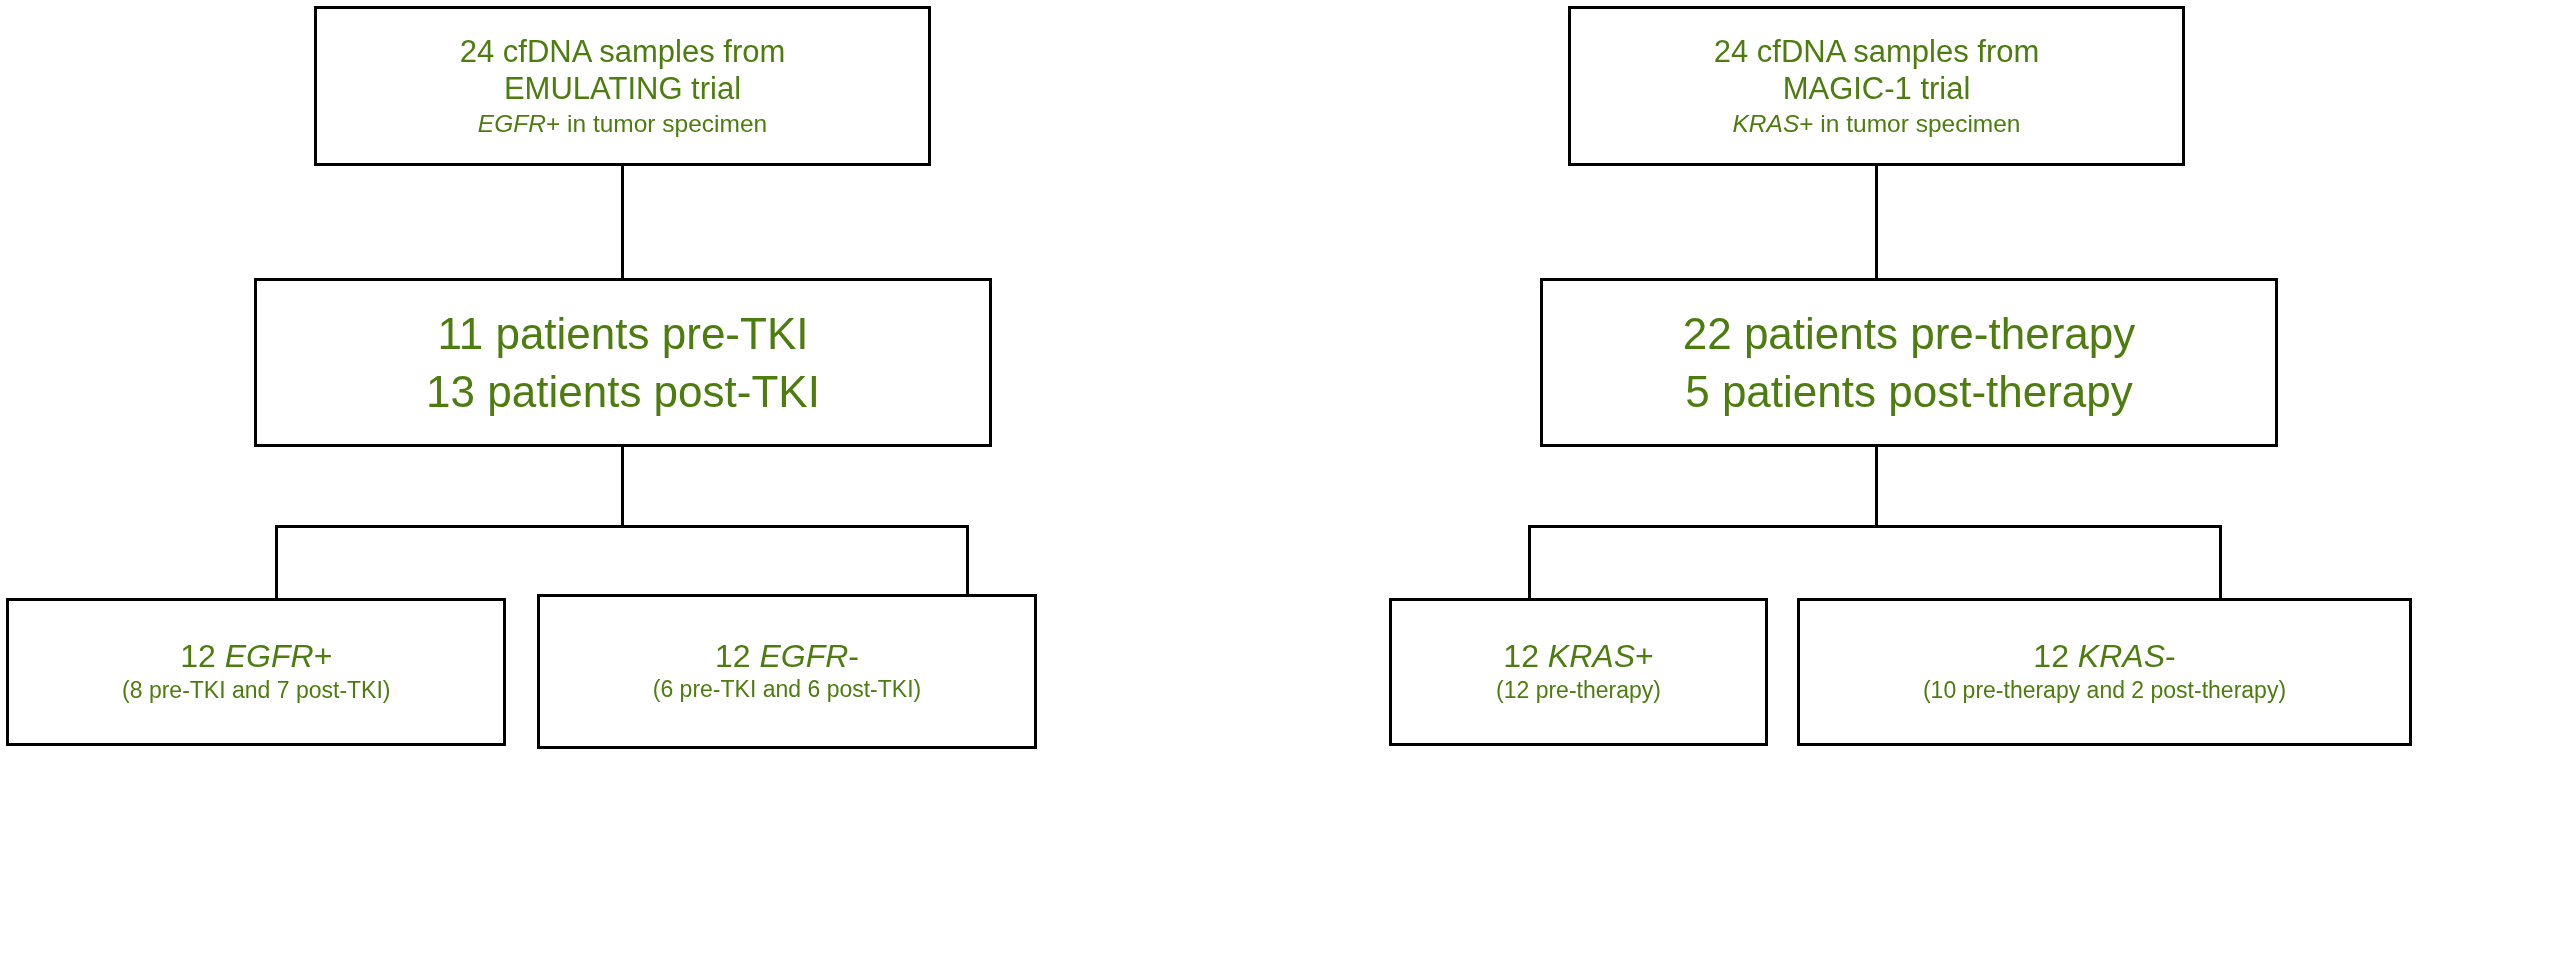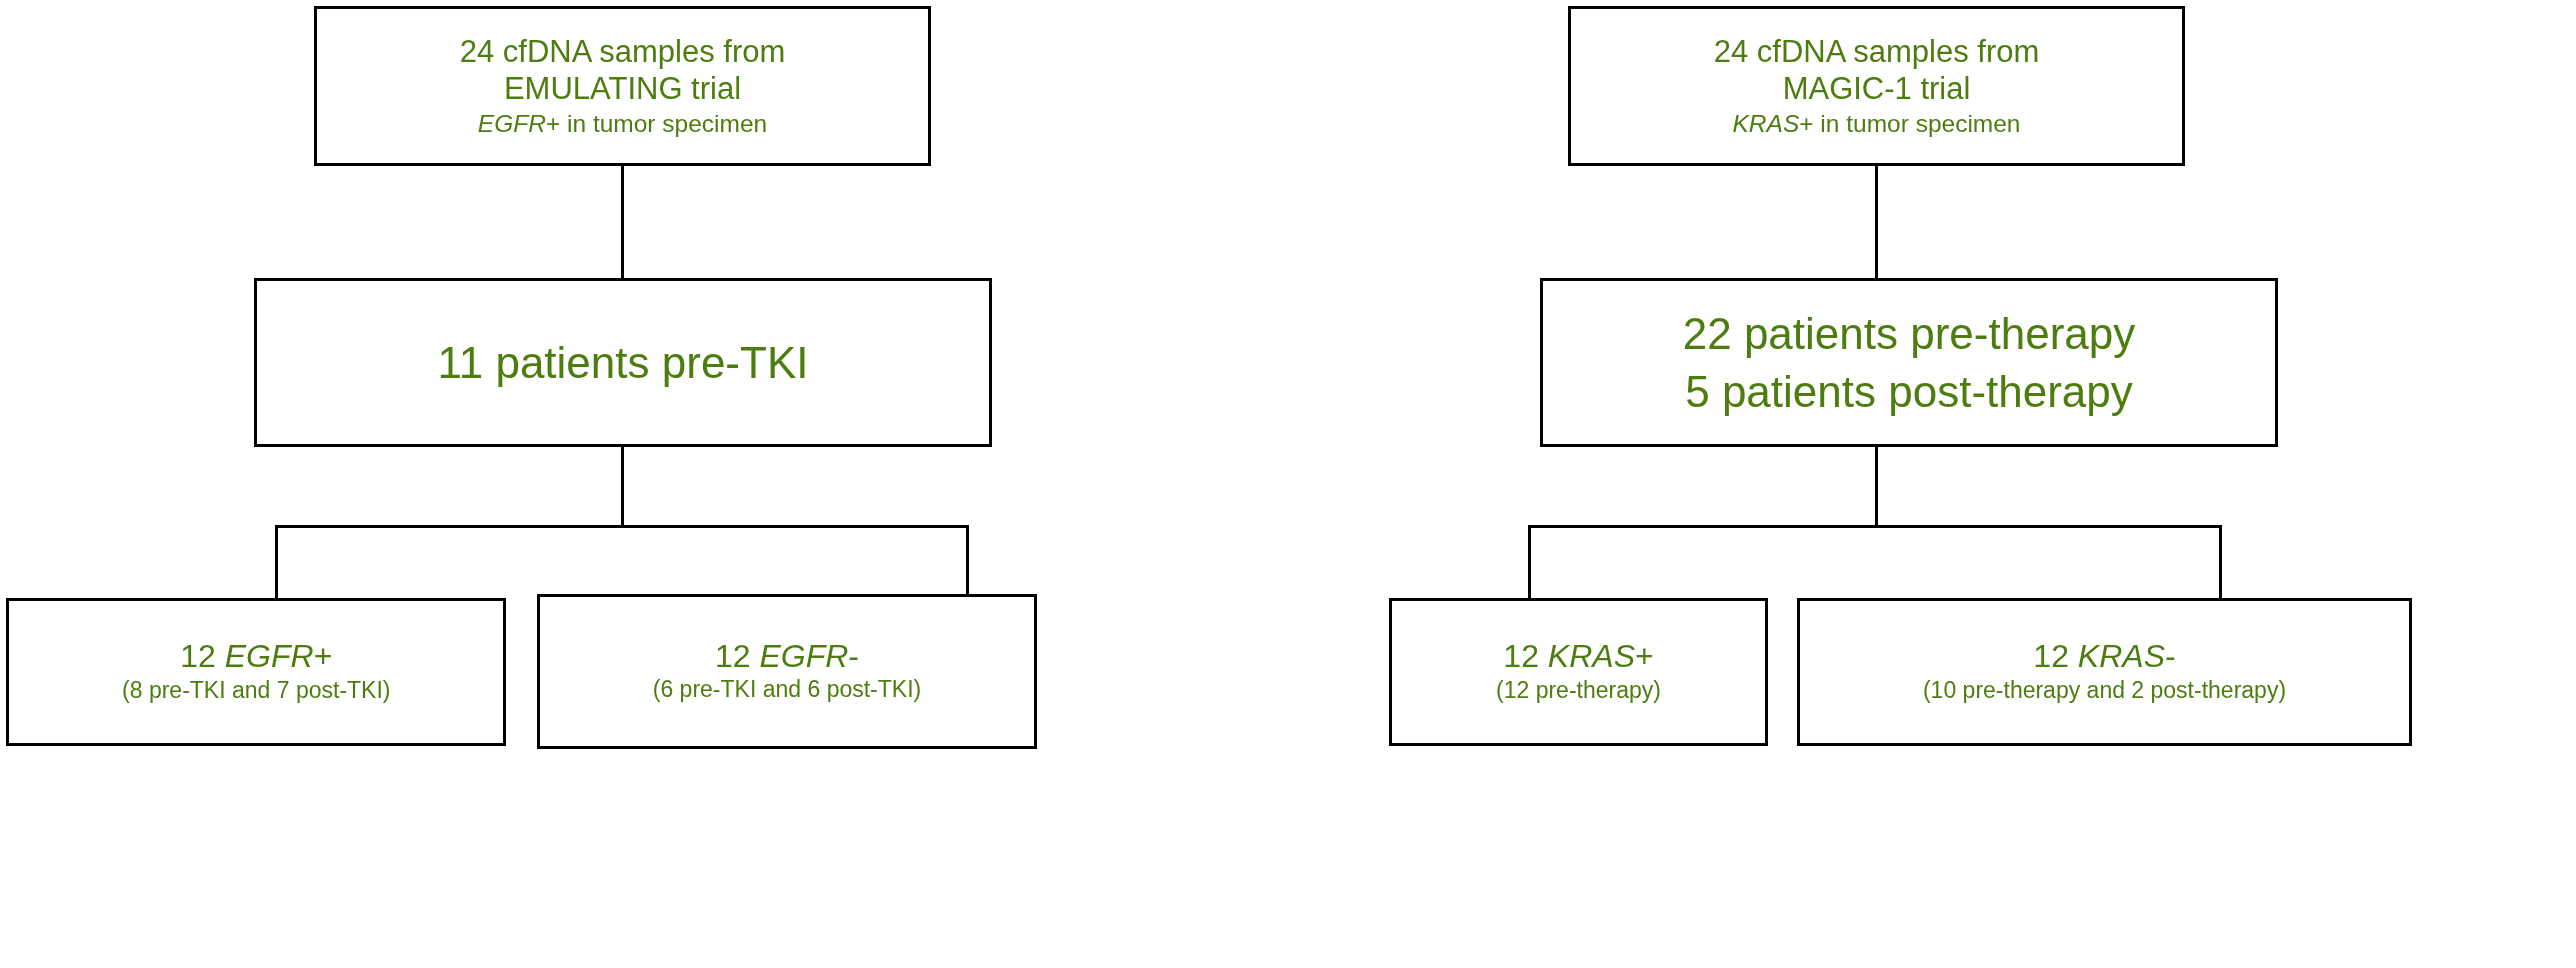--- a/index.html
+++ b/index.html
@@ -70,20 +70,21 @@
   <div class="node node-top" style="left:314px; top:6.3px; width:617px; height:160px;">
     <span class="line l1">24 cfDNA samples from</span>
     <span class="line l2">EMULATING trial</span>
     <span class="line l3"><i class="ital">EGFR</i><span>+ in tumor specimen</span></span>
   </div>
 
   <div class="vline" style="left:621px; top:164px; height:115px;"></div>
 
   <div class="node node-mid" style="left:254px; top:278px; width:738px; height:169px;">
     <span class="line">11 patients pre-TKI</span>
+    <span class="line">13 patients post-TKI</span>
   </div>
 
   <div class="vline" style="left:621px; top:444px; height:84px;"></div>
 
   <div class="hline" style="left:275px; top:525px; width:694px;"></div>
 
   <div class="vline" style="left:275px; top:525px; height:76px;"></div>
 
   <div class="vline" style="left:966px; top:525px; height:76px;"></div>
 

